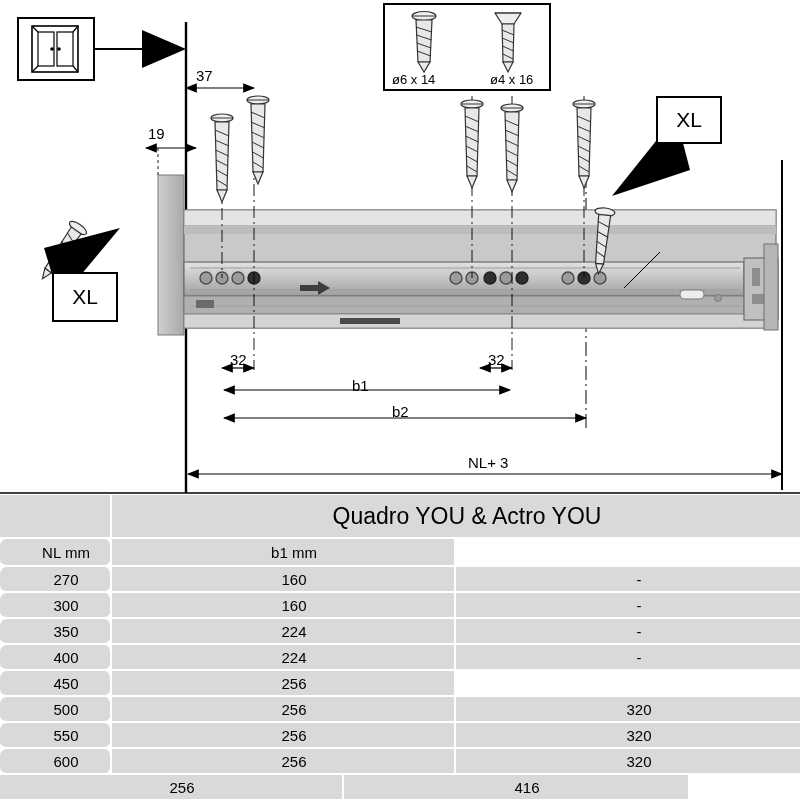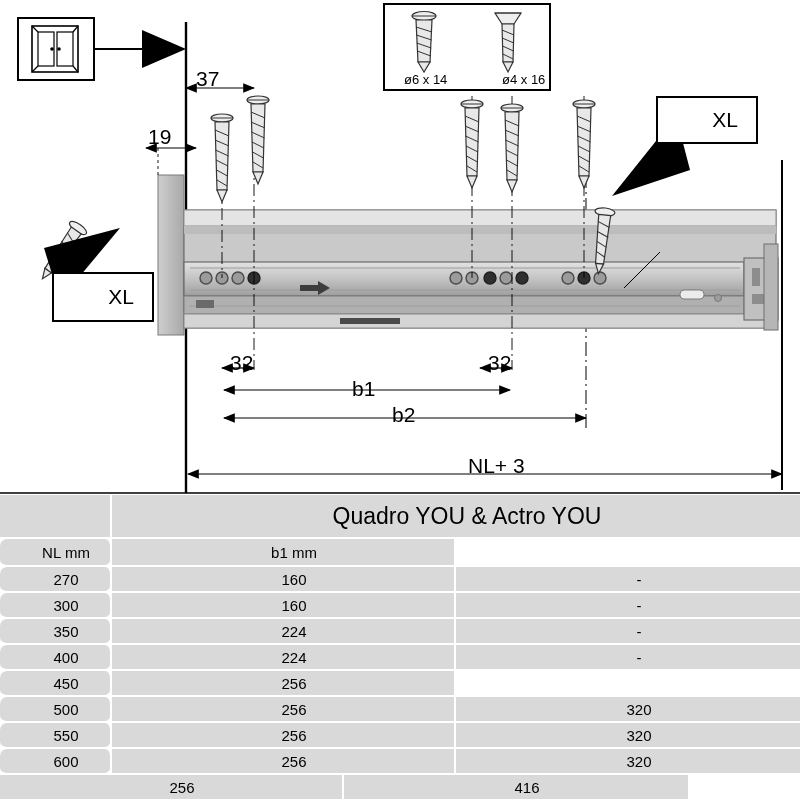--- a/index.html
+++ b/index.html
@@ -13,38 +13,36 @@
   }
   #root{position:relative;width:800px;height:800px;}
 
   
   .drawing{position:absolute;left:0;top:0;width:800px;height:495px;}
 
   svg.dwg{position:absolute;left:0;top:0;}
 
   .lbl{
     position:absolute;
-    font-size:21px;
+    font-size:15px;
     line-height:1;
     white-space:nowrap;
   }
   .xlbox{
     position:absolute;
     border:2px solid #000;
     background:#fff;
     display:flex;align-items:center;justify-content:center;
     font-size:21px;
     font-weight:400;
-    padding-left:36px;
   }
   .screwlbl{
     position:absolute;
     font-size:13px;
     white-space:nowrap;
-    margin-left:12px;
   }
   .tbl-wrap{position:absolute;left:0;top:495px;width:800px;height:305px;}
   .row{display:flex;width:800px;}
   .cell{
     box-sizing:border-box;
     border-right:2px solid #ffffff;
     border-bottom:2px solid #ffffff;
     display:flex;align-items:center;justify-content:center;
     background:#d9d9d9;
     font-size:15px;

